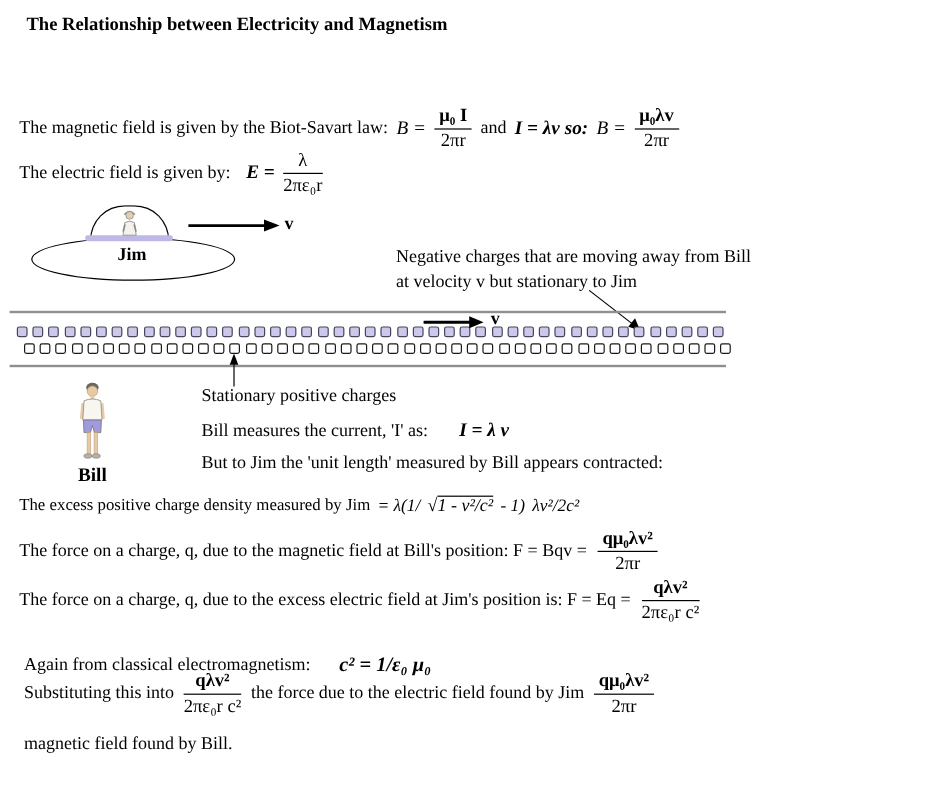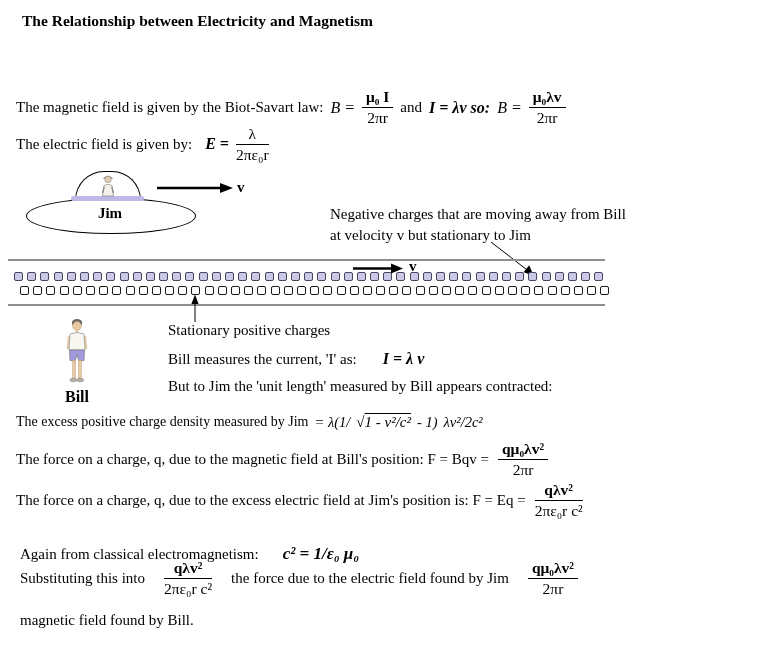--- a/index.html
+++ b/index.html
@@ -140,21 +140,21 @@
       <span class="num">qλv²</span>
       <span class="den">2πε₀r c²</span>
     </span>
   </div>
 
   <div class="abs eqrow" style="left:20px;top:527px;height:24px;gap:24px;margin-top:15px;">
     <span>Again from classical electromagnetism:</span>
     <span class="m mb" style="font-size:17px;">c² = 1/ε₀ μ₀</span>
   </div>
 
-  <div class="abs eqrow" style="left:20px;top:555px;height:46px;gap:19px;">
+  <div class="abs eqrow" style="left:20px;top:555px;height:46px;gap:8px;">
     <span>Substituting this into</span>
     <span class="frac">
       <span class="num">qλv²</span>
       <span class="den">2πε₀r c²</span>
     </span>
     <span>the force due to the electric field found by Jim</span>
     <span class="frac">
       <span class="num">qμ₀λv²</span>
       <span class="den">2πr</span>
     </span>

